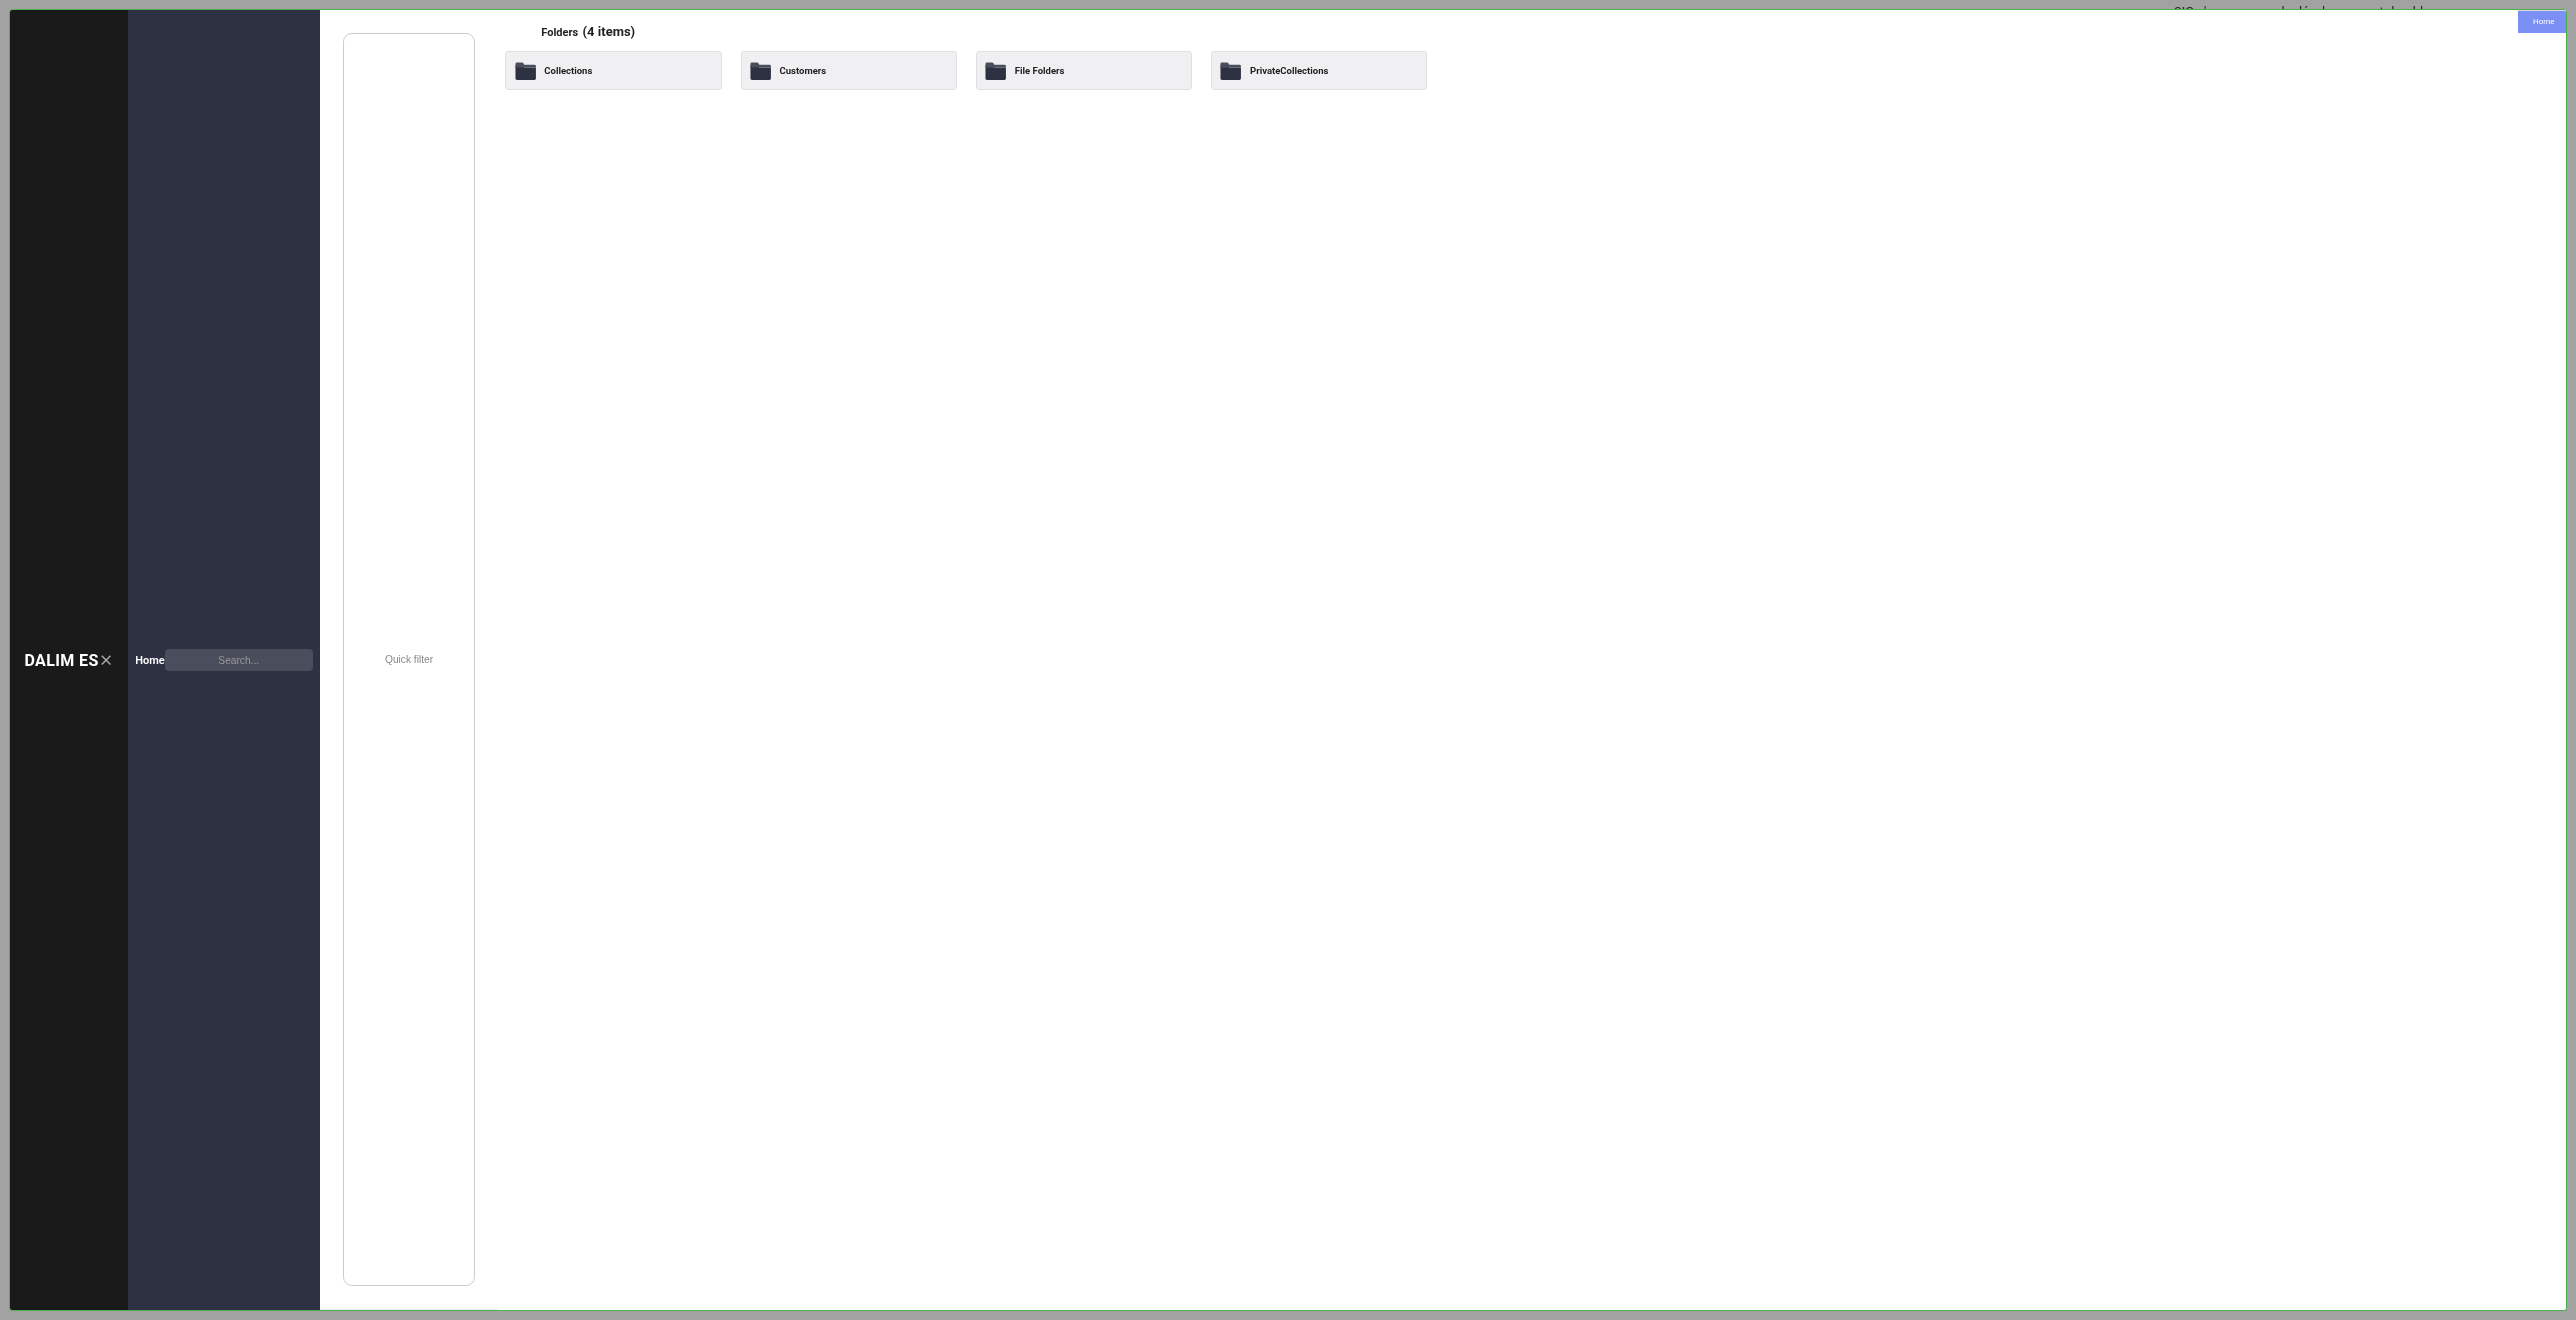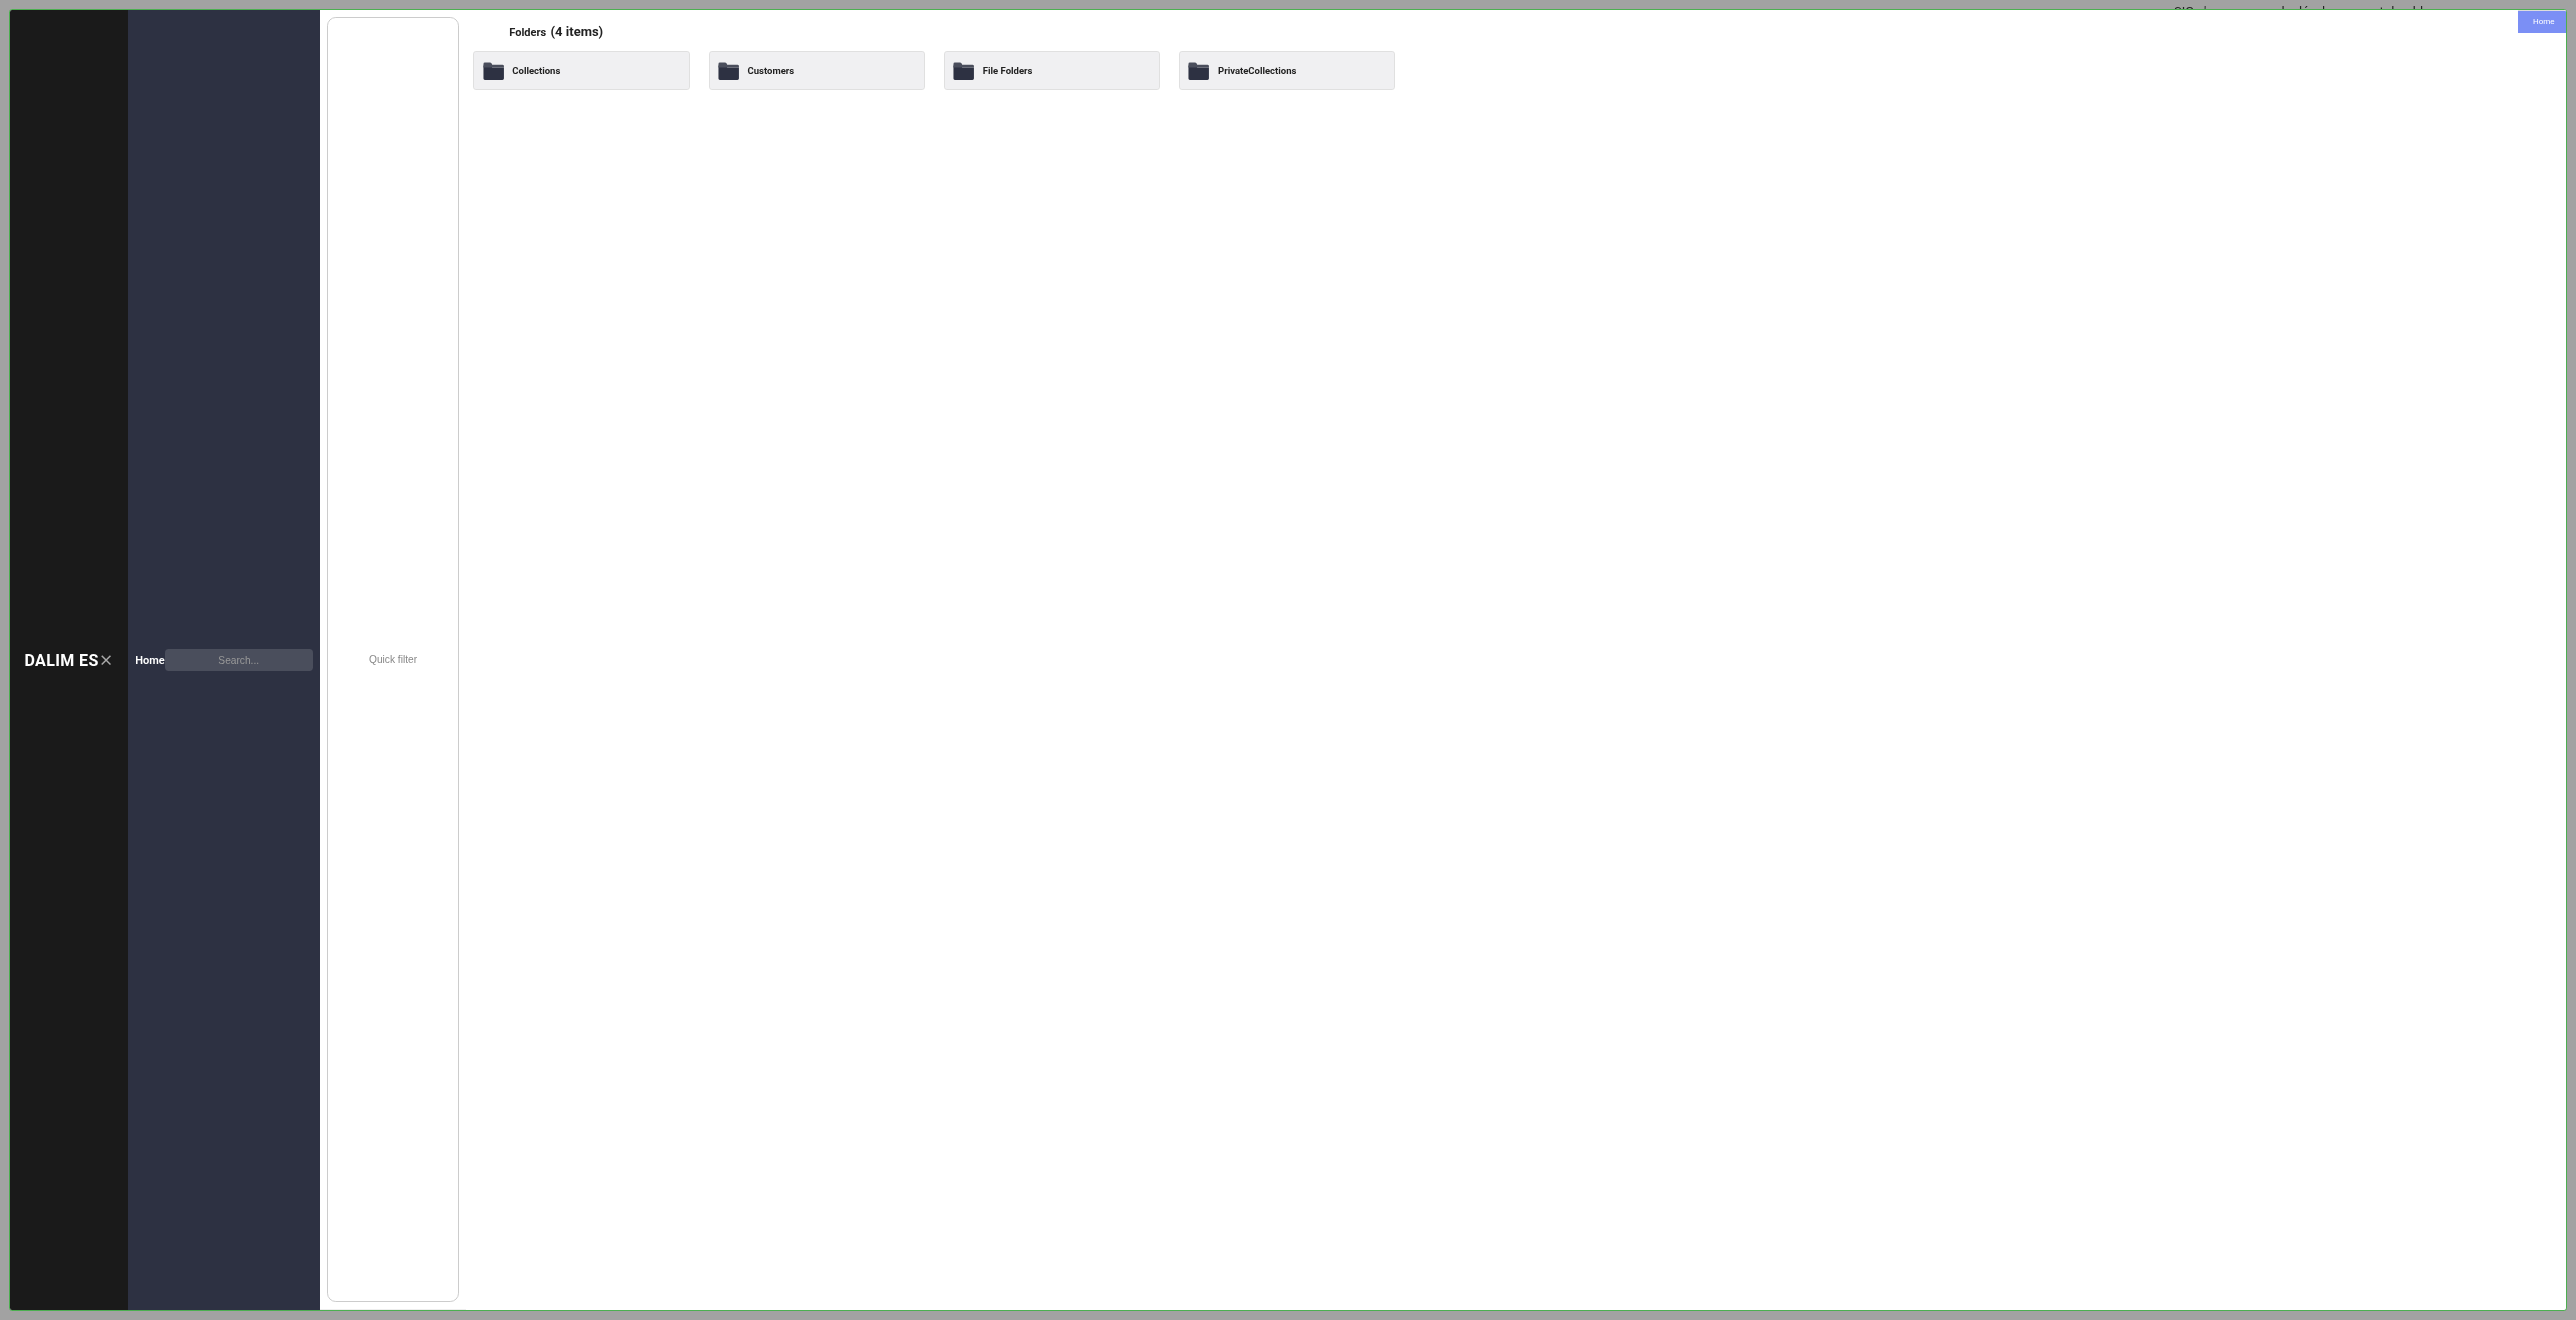--- a/index.html
+++ b/index.html
@@ -106,21 +106,21 @@
       font-size: 10.2px;
       text-align: center;
     }
     
     .search-input::placeholder {
       color: #999;
     }
     
     .filter-bar {
       background: #fff;
-      padding: 7px;
+      padding: 23px;
       display: flex;
       justify-content: flex-end;
       border-bottom: 0.7px solid #eee;
     }
     
     .filter-input {
       width: 132px;
       padding: 3.7px 8.8px;
       border: 0.7px solid #ccc;
       border-radius: 8.8px;

